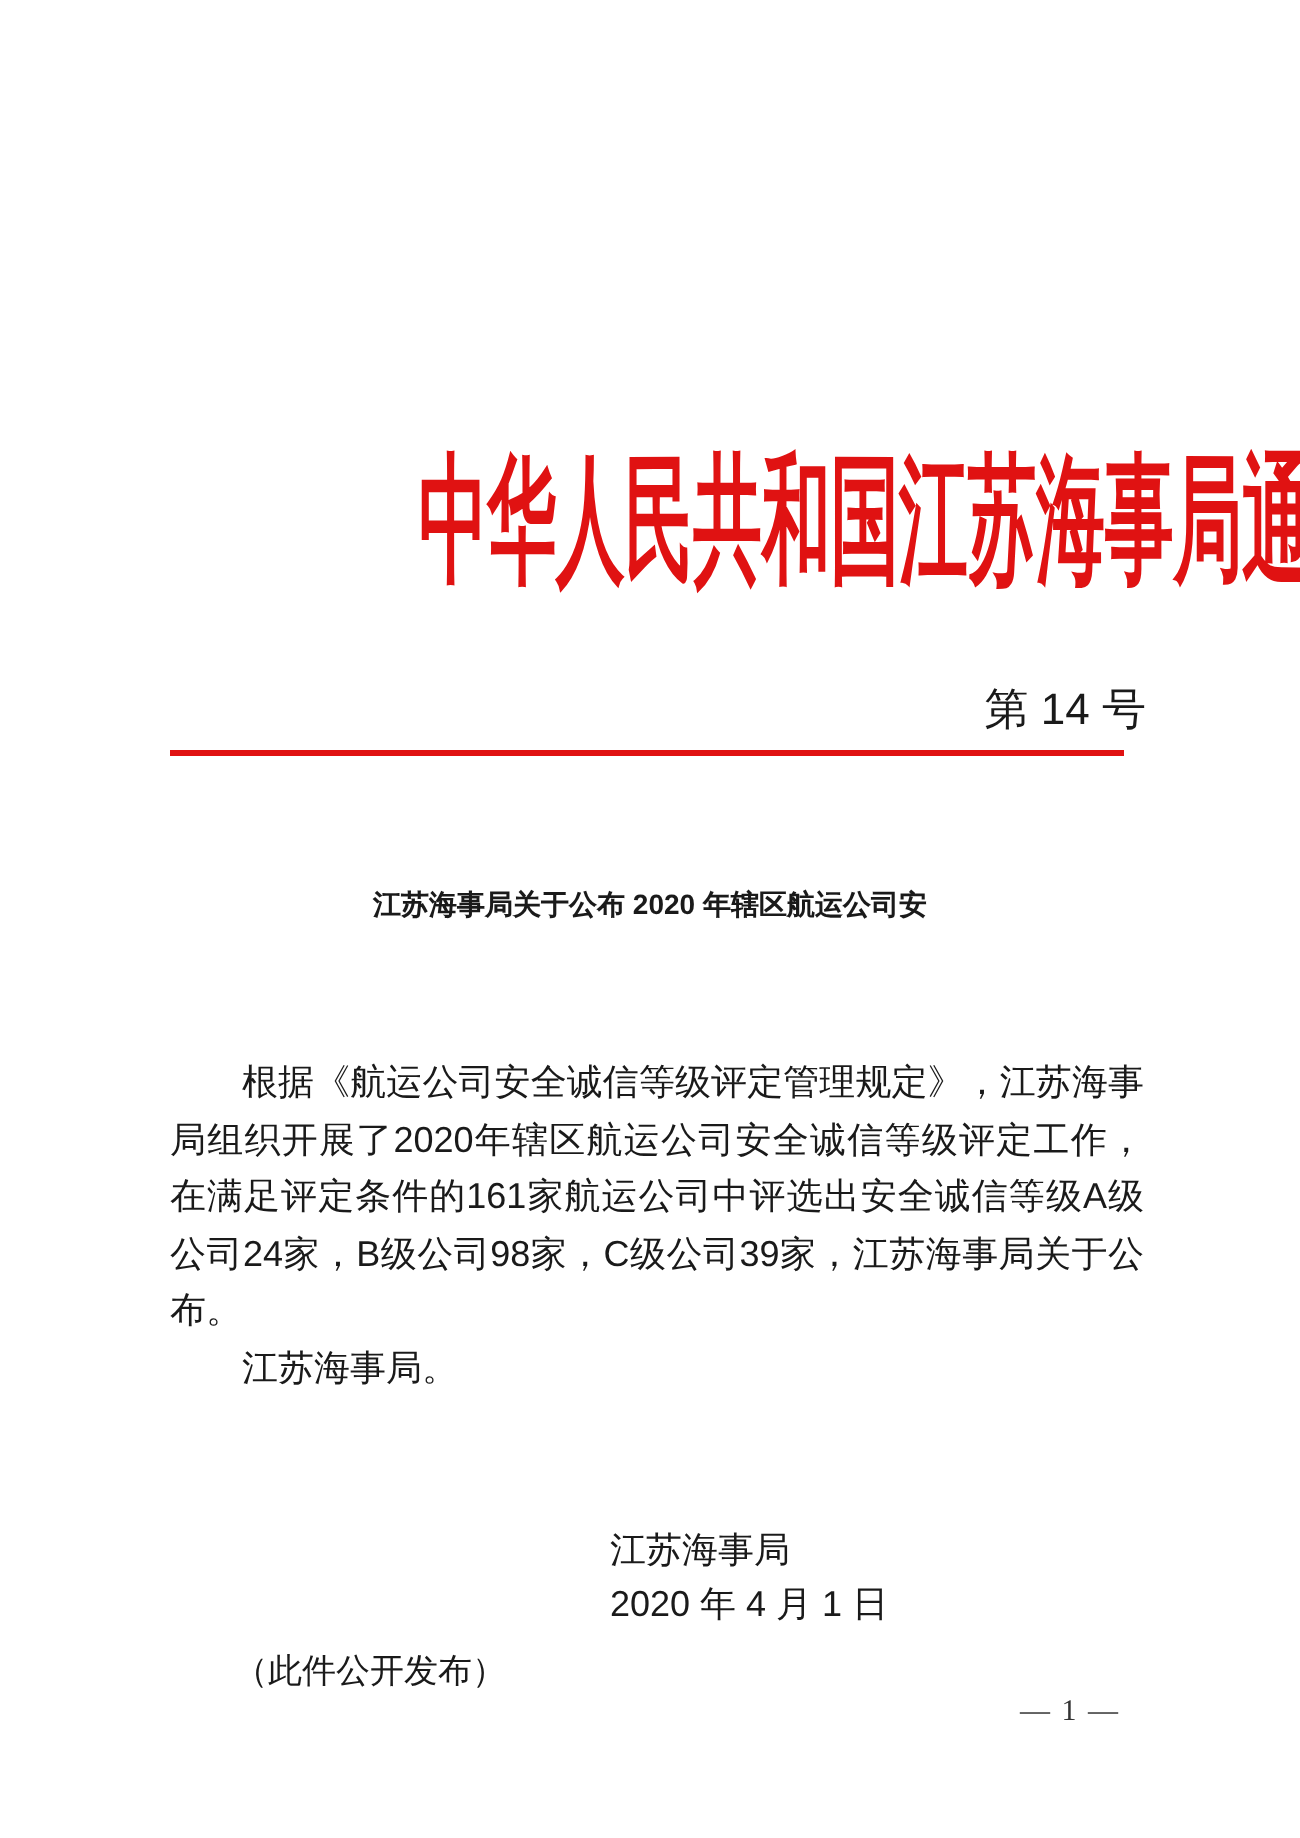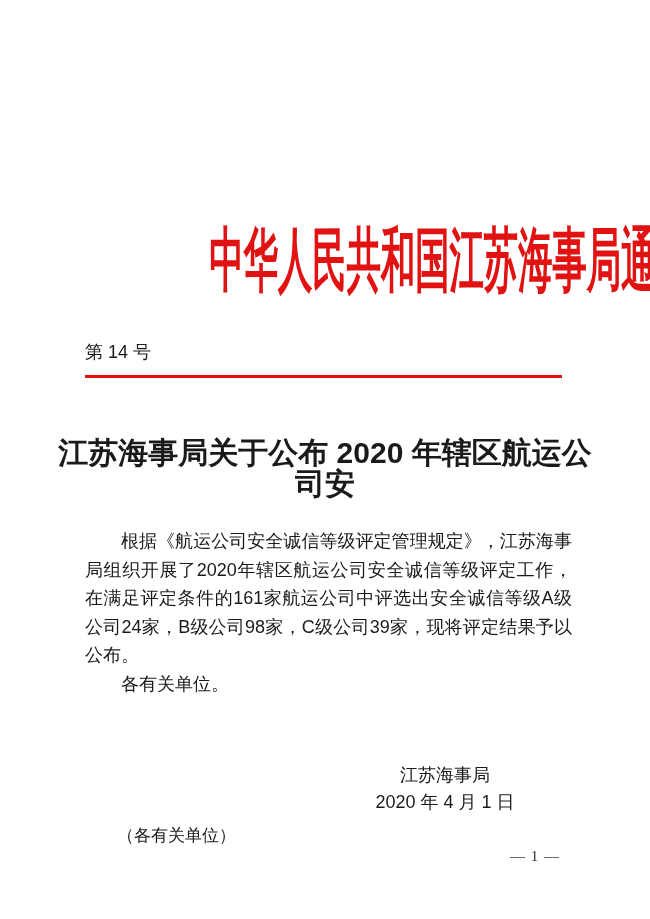--- a/index.html
+++ b/index.html
@@ -27,52 +27,51 @@
     text-align: center;
     font-size: 70px; font-weight: 700;
     color: var(--red);
     white-space: nowrap;
     transform: scaleX(0.49);
     transform-origin: 50% 50%;
   }
   .issue-number {
     position: absolute;
     top: 340px; left: 85px; width: 488px;
-    text-align: left;
-    font-size: 18px;
+    text-align: right;
+    font-size: 22px;
     color: var(--ink);
   }
   .red-rule {
     position: absolute;
     top: 375px; left: 85px;
     width: 477px; height: 3px;
     background: var(--red);
   }
   .notice-title {
     position: absolute;
     top: 437px; left: 45px; width: 560px;
     text-align: center;
-    font-size: 30px; font-weight: 700;
+    font-size: 14px; font-weight: 700;
     line-height: 31px;
     color: var(--ink);
   }
   .body-block {
     position: absolute;
     top: 527px; left: 85px; width: 487px;
     font-size: 18px;
     line-height: 28.6px;
     text-align: justify;
     color: var(--ink);
   }
   .body-block p { margin: 0; text-indent: 2em; }
   .body-block .salutation { text-indent: 0; }
   .signature-block {
     position: absolute;
     top: 762px; left: 305px; width: 280px;
-    text-align: center;
     font-size: 18px;
     line-height: 27px;
     color: var(--ink);
   }
   .release-note {
     position: absolute;
     top: 824px; left: 117px;
     font-size: 17px;
     color: var(--ink);
   }
@@ -94,26 +93,26 @@
 
   <div class="issue-number">第 14 号</div>
 
   <div class="red-rule"></div>
 
   <div class="notice-title">
     <div>江苏海事局关于公布 2020 年辖区航运公司安</div>
   </div>
 
   <div class="body-block">
-    <p>根据《航运公司安全诚信等级评定管理规定》，江苏海事局组织开展了2020年辖区航运公司安全诚信等级评定工作，在满足评定条件的161家航运公司中评选出安全诚信等级A级公司24家，B级公司98家，C级公司39家，现将评定结果予以公布。</p>
-    <p>各有关单位。</p>
+    <p>根据《航运公司安全诚信等级评定管理规定》，江苏海事局组织开展了2020年辖区航运公司安全诚信等级评定工作，在满足评定条件的161家航运公司中评选出安全诚信等级A级公司24家，B级公司98家，C级公司39家，江苏海事局关于公布。</p>
+    <p>江苏海事局。</p>
   </div>
 
   <div class="signature-block">
     <div>江苏海事局</div>
     <div>2020 年 4 月 1 日</div>
   </div>
 
-  <div class="release-note">（各有关单位）</div>
+  <div class="release-note">（此件公开发布）</div>
 
   <div class="page-number">— 1 —</div>
 
 </div>
 
 </body></html>

